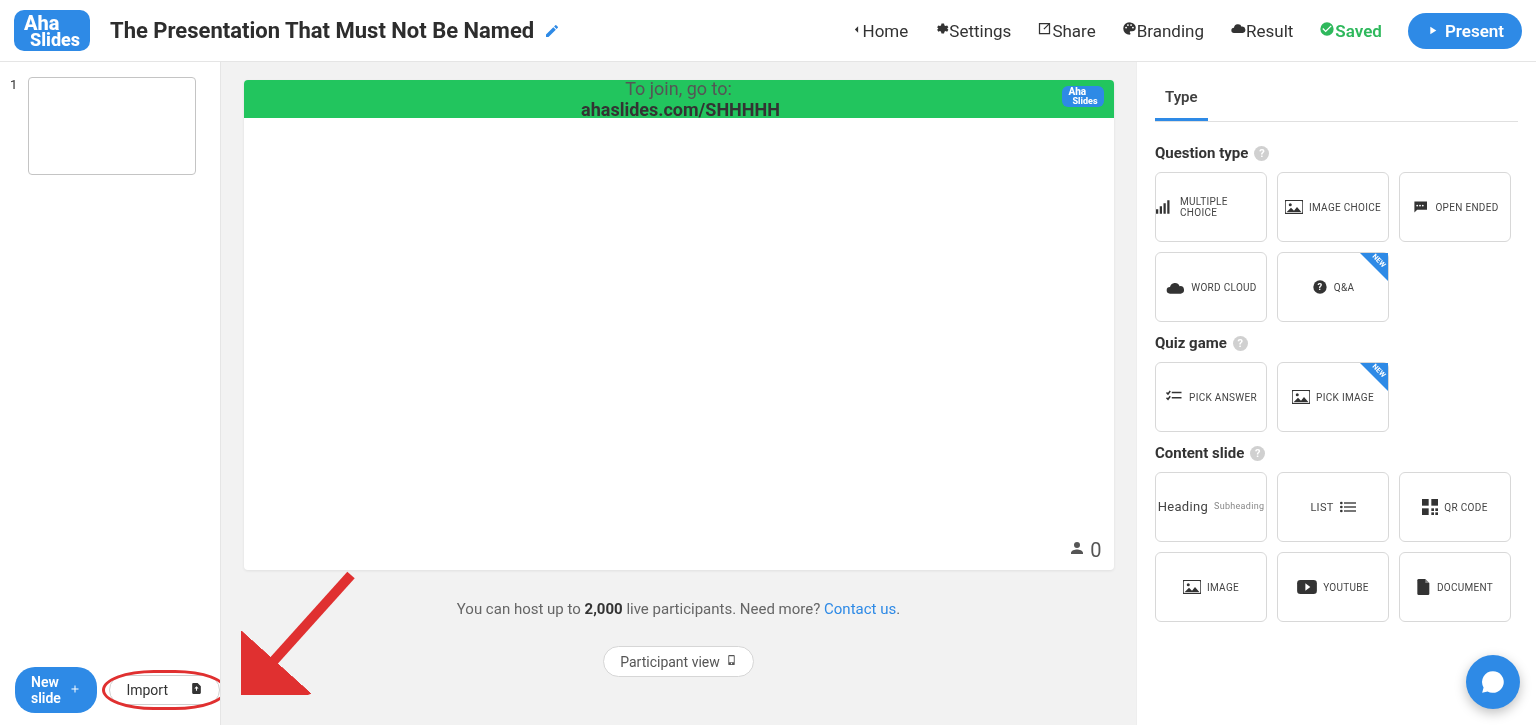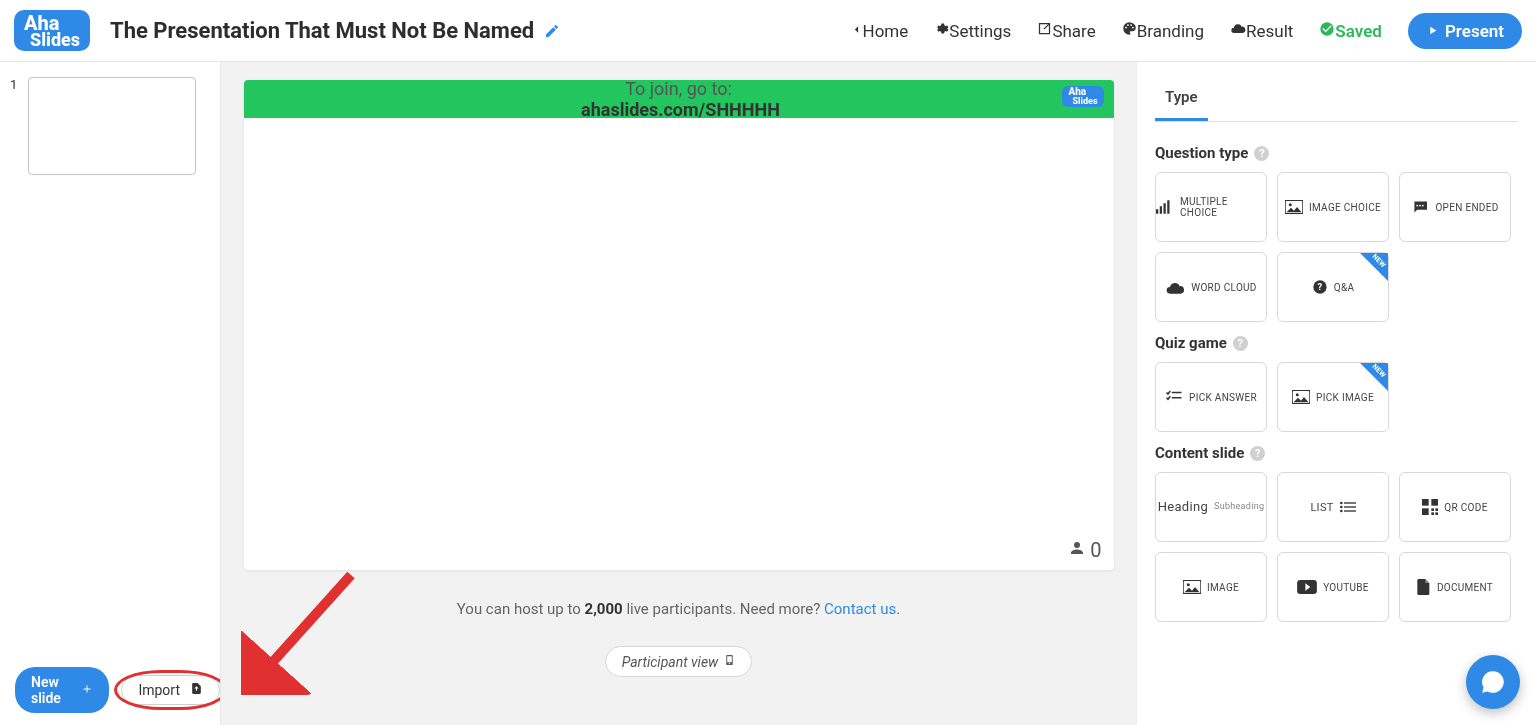--- a/index.html
+++ b/index.html
@@ -21,35 +21,35 @@
 .present-btn { background: #2e8ae6; color: #fff; border-radius: 22px; padding: 8px 18px; font-weight: 600; display: flex; align-items: center; gap: 6px; }
 
 .main { display: flex; height: calc(100% - 62px); }
 .slide-list { width: 220px; background: #fff; padding: 15px 10px; position: relative; }
 .slide-entry { display: flex; gap: 8px; }
 .slide-num { font-size: 13px; color: #333; width: 10px; }
 .slide-thumb { width: 168px; height: 98px; border: 1px solid #c4c4c4; border-radius: 4px; background: #fff; }
 
 .slide-footer { position: absolute; bottom: 12px; left: 15px; display: flex; gap: 12px; align-items: center; }
 .new-slide-btn { background: #2e8ae6; color: #fff; border-radius: 20px; padding: 7px 16px; font-size: 14px; font-weight: 600; display: flex; align-items: center; gap: 5px; }
-.import-btn { border: 1px solid #d0d0d0; border-radius: 20px; padding: 6px 16px; font-size: 14px; color: #333; display: flex; align-items: center; gap: 10px; position: relative; }
+.import-btn { border: 1px solid #d0d0d0; border-radius: 20px; padding: 6px 16px; font-size: 14px; color: #333; display: flex; align-items: center; gap: 22px; position: relative; }
 .red-circle { position: absolute; inset: -6px -8px; border: 3px solid #e03030; border-radius: 50% / 60%; pointer-events: none; }
 
 .canvas-wrap { flex: 1; background: #f2f2f2; display: flex; flex-direction: column; align-items: center; padding: 18px 0 0 0; position: relative; border-left: 1px solid #e5e5e5; }
 .canvas { width: 870px; height: 490px; background: #fff; border-radius: 4px; box-shadow: 0 1px 3px rgba(0,0,0,0.08); display: flex; flex-direction: column; position: relative; }
 .join-bar { background: #22c55e; height: 38px; display: flex; align-items: center; justify-content: center; font-size: 18px; color: #555; position: relative; border-radius: 4px 4px 0 0; flex-direction: column; }
 .join-bar b { color: #333; font-weight: 700; margin-left: 4px; }
 .mini-logo { position: absolute; right: 10px; top: 6px; background: #2e8ae6; color: #fff; font-size: 10px; font-weight: 800; padding: 1px 6px; border-radius: 6px; line-height: 1; }
 .mini-logo .s2 { display: block; font-size: 9px; margin-left: 4px; }
 .participant-count { position: absolute; bottom: 8px; right: 12px; display: flex; align-items: center; gap: 4px; font-size: 20px; color: #555; }
 
 .host-info { margin-top: 30px; font-size: 15px; color: #666; }
 .host-info b { color: #333; }
 .host-info a { color: #2e8ae6; text-decoration: none; }
-.participant-view-btn { margin-top: 28px; border: 1px solid #d6d6d6; background: #fff; border-radius: 20px; padding: 6px 16px; font-size: 14px; color: #555; display: flex; align-items: center; gap: 6px; font-style: italic; }
+.participant-view-btn { margin-top: 28px; border: 1px solid #d6d6d6; background: #fff; border-radius: 20px; padding: 6px 16px; font-size: 14px; color: #555; display: flex; align-items: center; gap: 6px; }
 
 .arrow { position: absolute; left: 20px; bottom: 30px; pointer-events: none; }
 
 .side-panel { width: 400px; background: #fff; border-left: 1px solid #eee; padding: 20px 18px; overflow-y: auto; }
 .tab-row { border-bottom: 1px solid #e0e0e0; margin-bottom: 22px; }
 .tab { display: inline-block; padding: 6px 10px 12px 10px; font-size: 15px; font-weight: 600; color: #404040; border-bottom: 3px solid #2e8ae6; }
 .section-label { font-size: 15px; font-weight: 700; color: #333; margin: 12px 0 10px 0; display: flex; align-items: center; gap: 6px; }
 .help-circle { width: 15px; height: 15px; border-radius: 50%; background: #d0d0d0; color: #fff; font-size: 11px; display: inline-flex; align-items: center; justify-content: center; font-weight: 700; }
 
 .type-grid { display: flex; flex-wrap: wrap; gap: 10px; }

